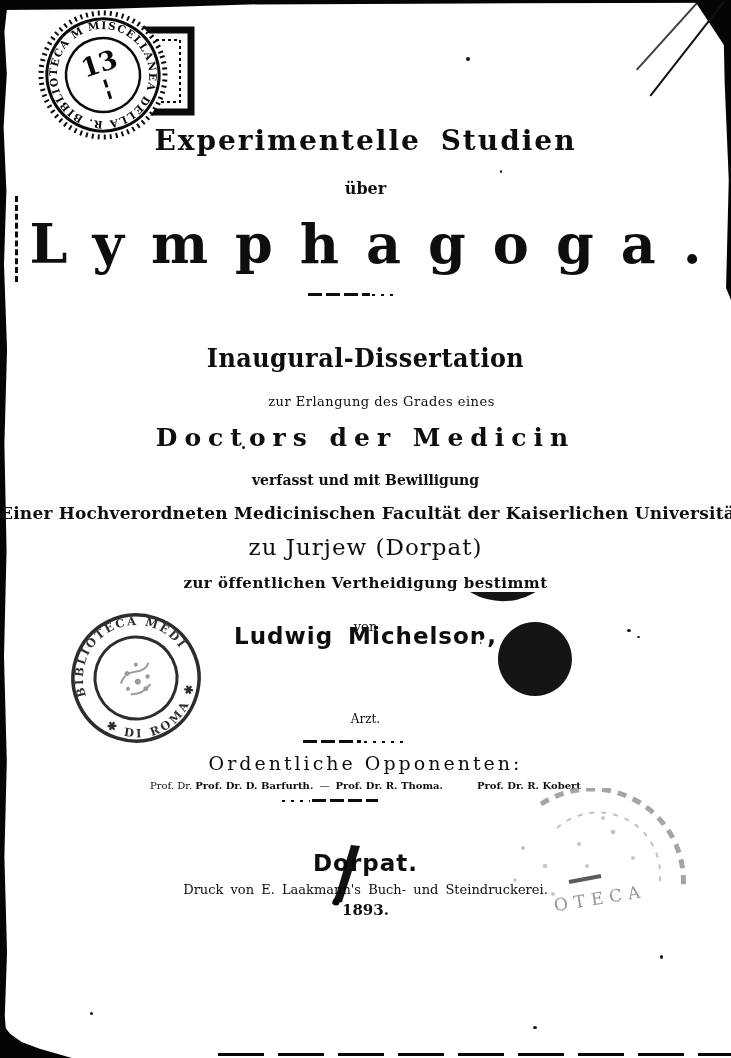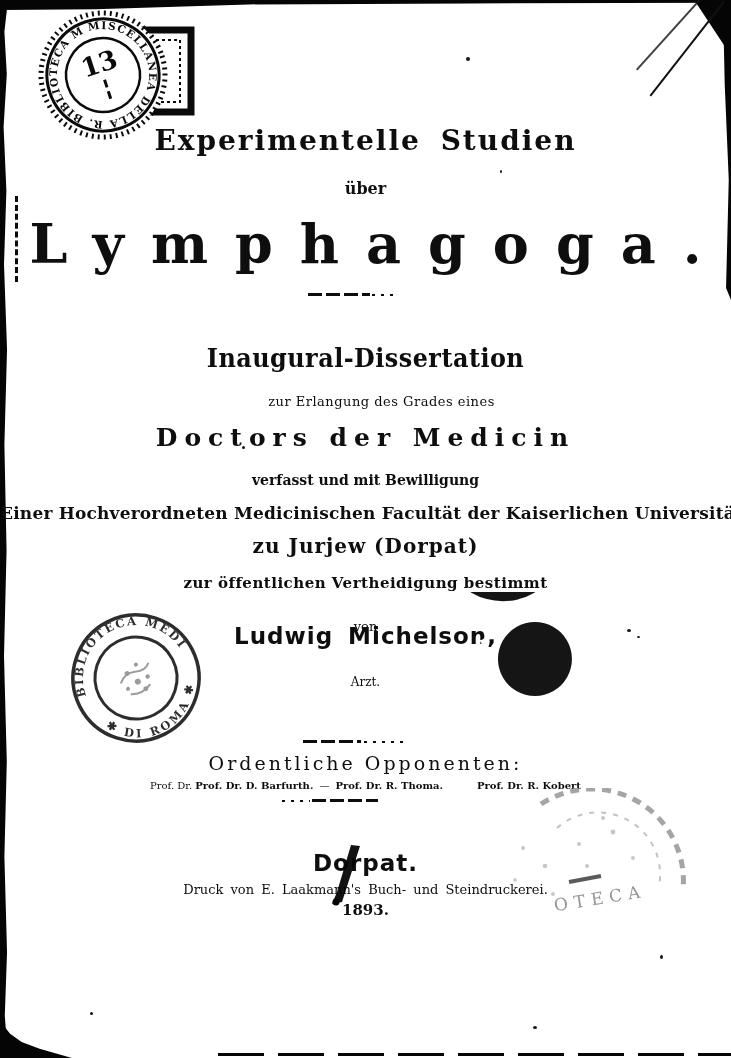--- a/index.html
+++ b/index.html
@@ -12,25 +12,25 @@
 
   
   .t-main      {top:124px;font-size:28px;font-weight:bold;letter-spacing:2px;word-spacing:8px;}
   .t-ueber     {top:179px;font-size:16px;font-weight:bold;}
   .t-lymph     {top:200px;font-size:54px;font-weight:bold;letter-spacing:27px;padding-left:27px;margin-top:12px;}
   .t-inaug     {top:343px;font-size:26px;font-weight:bold;letter-spacing:.5px;transform:scaleX(.92);}
   .t-grad      {top:394px;font-size:13px;letter-spacing:.5px;margin-left:32px;}
   .t-doctors   {top:423px;font-size:25px;font-weight:bold;letter-spacing:7px;}
   .t-verf      {top:472px;font-size:14px;font-weight:bold;}
   .t-fac1      {top:503px;font-size:17px;font-weight:bold;letter-spacing:.2px;}
-  .t-fac2      {top:534px;font-size:20px;font-weight:bold;letter-spacing:1px;}
+  .t-fac2      {top:534px;font-size:23px;font-weight:normal;letter-spacing:1px;}
   .t-defense   {top:574px;font-size:15px;font-weight:bold;letter-spacing:.5px;}
   .t-von       {top:619px;font-size:13px;}
   .t-author    {top:623px;font-size:23px;font-weight:bold;font-family:"DejaVu Sans",sans-serif;letter-spacing:1px;word-spacing:6px;}
-  .t-arzt      {top:675px;font-size:12px;}
+  .t-arzt      {top:712px;font-size:12px;}
   .t-opph      {top:752px;font-size:19px;letter-spacing:3px;}
   .t-oppn      {top:780px;font-size:10px;}
   .t-oppn .nm  {font-weight:bold;}
   .t-oppn .sep {padding:0 6px;}
   .t-oppn .gap {display:inline-block;width:34px;}
   .t-city      {top:850px;font-size:23px;font-weight:bold;font-family:"DejaVu Sans",sans-serif;letter-spacing:1px;}
   .t-printer   {top:882px;font-size:13px;word-spacing:3px;}
   .t-year      {top:901px;font-size:15px;font-weight:bold;}
 
   

